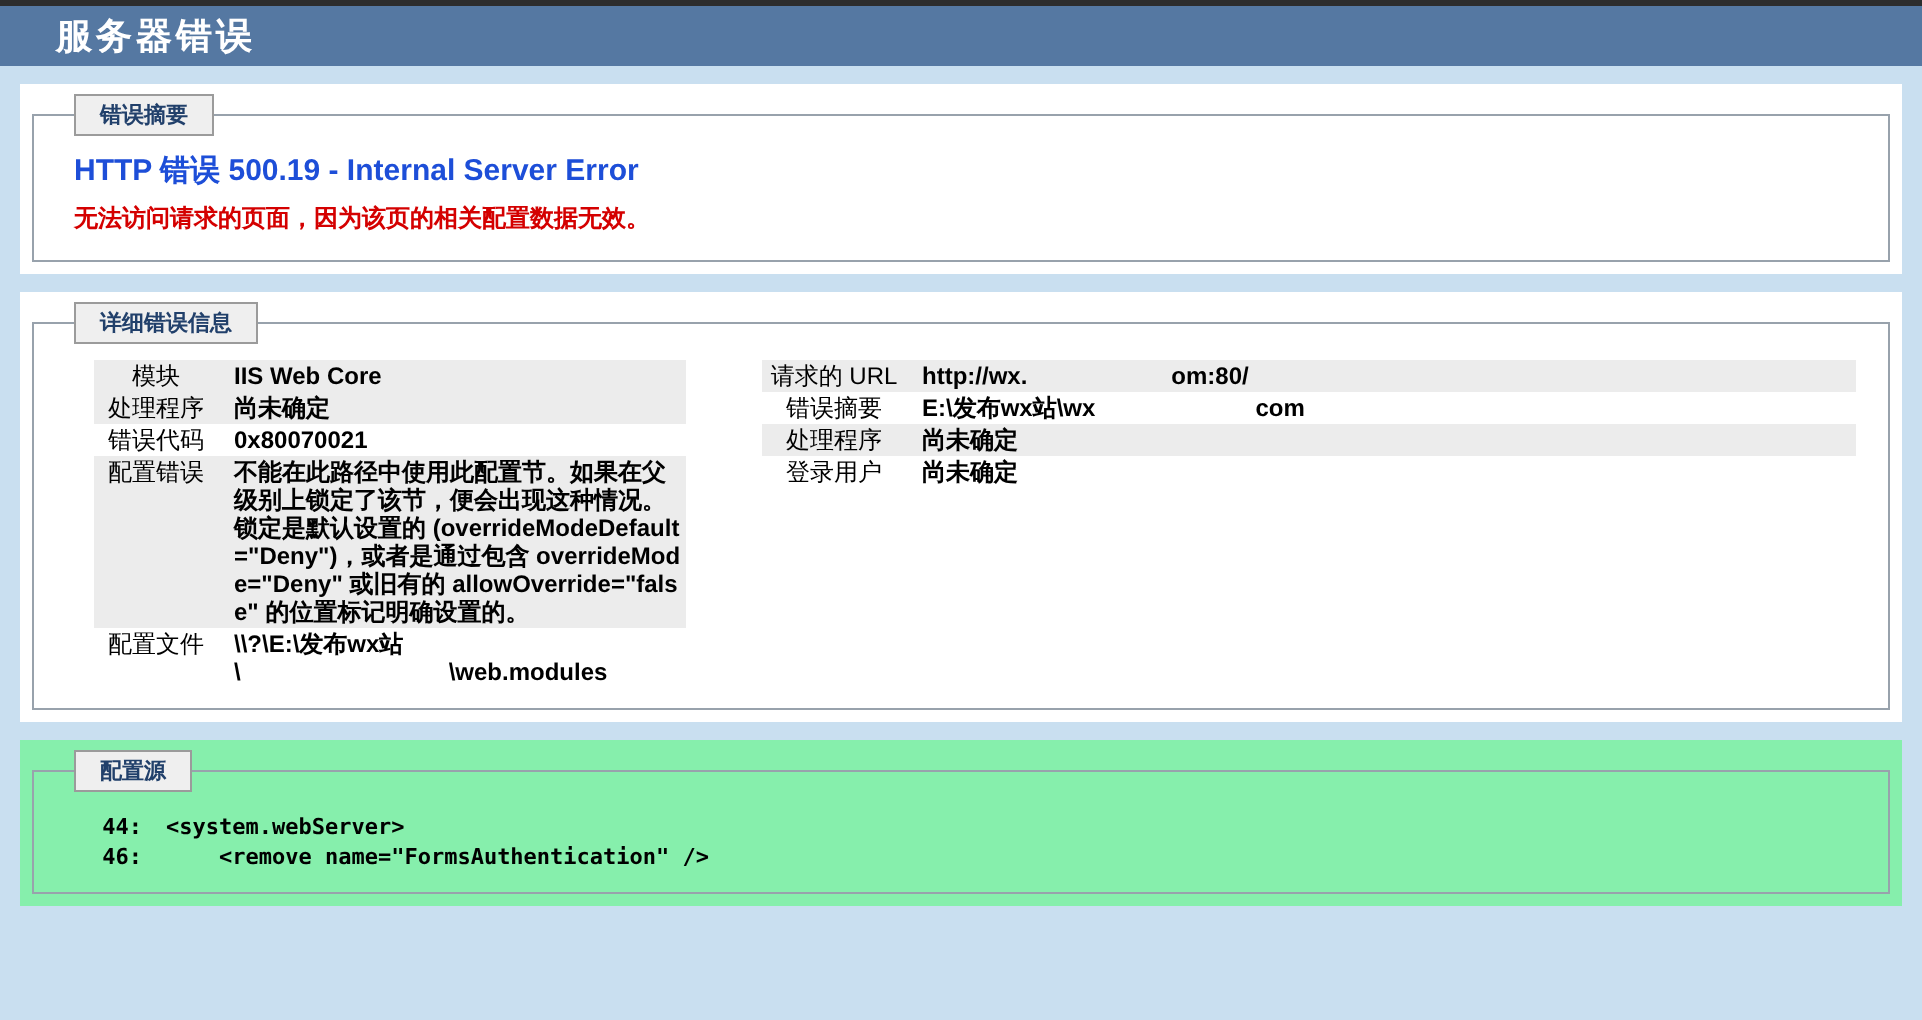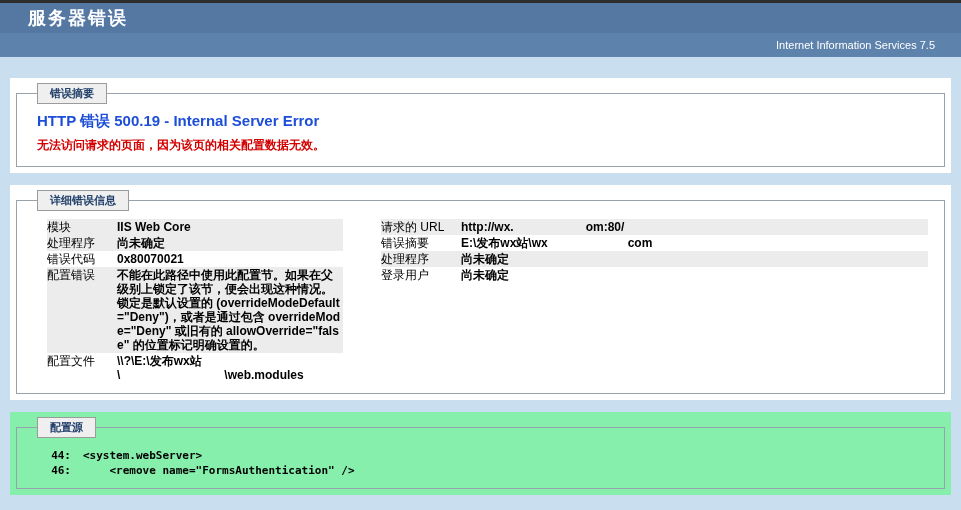--- a/index.html
+++ b/index.html
@@ -20,36 +20,36 @@
     font-family:"DejaVu Serif","Liberation Serif",serif;
     letter-spacing:2px;
   }
   .header-sub {
     background:#5d82ac; height:24px;
     display:flex; align-items:center; justify-content:flex-end;
     padding-right:26px;
   }
   .header-sub .product { color:#ffffff; font-size:11px; }
   .content { padding:9px 10px 0 10px; }
-  .panel { background:#ffffff; margin-bottom:9px; padding:5px 6px 6px 6px;margin-top:12px; }
+  .panel { background:#ffffff; margin-bottom:9px; padding:5px 6px 6px 6px; }
   .panel.yellow { background:#86efac; }
   fieldset { border:1px solid #98a2ac; margin:0; padding:2px 14px 8px 14px; }
   legend {
     background:#efefef; border:1px solid #9b9b9b;
     padding:2px 12px; font-size:11px; font-weight:bold;
     color:#21406b; margin-left:6px;
   }
   .error-title { color:#1d4ed8; font-size:15px; font-weight:bold; margin:6px 0 2px 6px; }
   .error-desc  { color:#d40000; font-size:12px; font-weight:bold; margin:6px 0 4px 6px; }
   .tables { display:flex; gap:38px; margin:6px 0 2px 16px; }
   .dtable.left  { width:296px; }
   .dtable.right { flex:1; margin-right:2px; }
   .drow { display:flex; padding:1px 0; line-height:14px; }
   .drow.shaded { background:#ececec; }
-  .lbl { width:70px; text-align:left; padding-right:8px; flex-shrink:0; }
+  .lbl { width:70px; text-align:center; padding-right:8px; flex-shrink:0; }
   .dtable.right .lbl { width:80px; }
   .val { font-weight:bold; flex:1; word-break:break-all; }
   .censor {
     display:inline-block; height:10px; border-radius:1px;
     background:repeating-linear-gradient(90deg,
       #f0dcdc 0 6px, #fbf4f4 6px 11px, #e9d6da 11px 17px,
       #f8efef 17px 23px, #eeder 23px 28px, #f3e4e4 28px 34px);
     filter:blur(1.3px);
   }
   .censor.url  { width:72px; }
@@ -66,23 +66,20 @@
   .code-line.hl { color:#cc0000; font-style:italic; }
 </style>
 </head>
 <body>
 
 <div>
   <div class="top-border"></div>
 
   <div class="header-main">
     <span class="title">服务器错误</span>
-  </div>
-  <div class="header-sub">
-    <span class="product">Internet Information Services 7.5</span>
   </div>
 
   <div class="content">
 
     <section class="panel">
       <fieldset>
         <legend>错误摘要</legend>
         <div class="error-title">HTTP 错误 500.19 - Internal Server Error</div>
         <div class="error-desc">无法访问请求的页面，因为该页的相关配置数据无效。</div>
       </fieldset>

